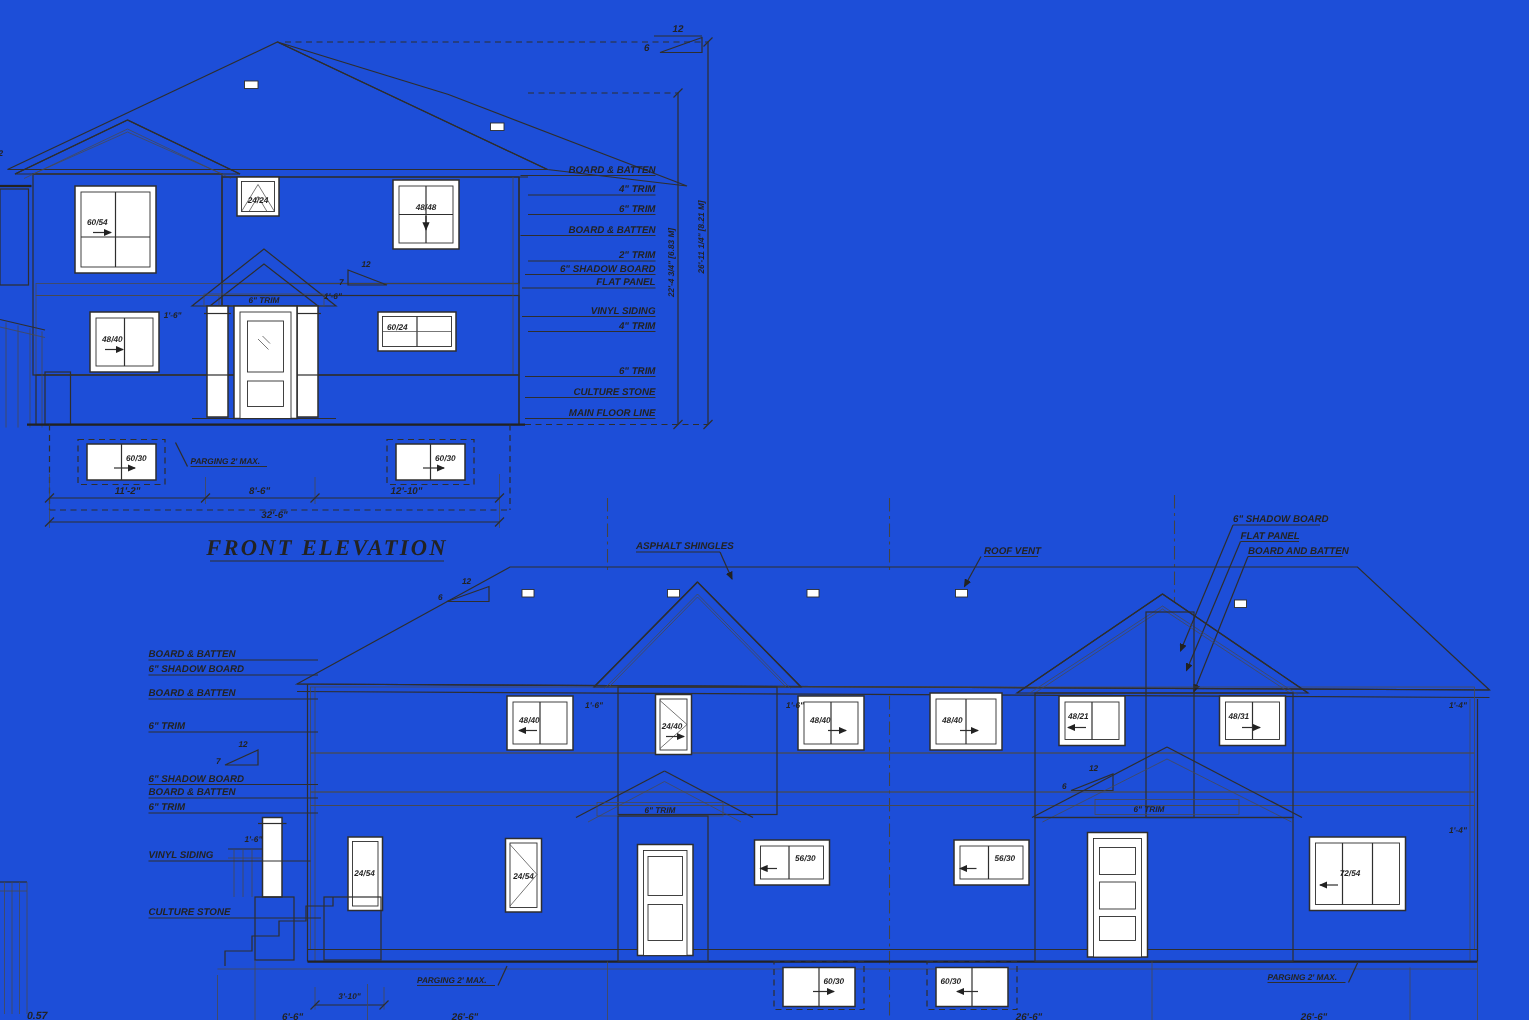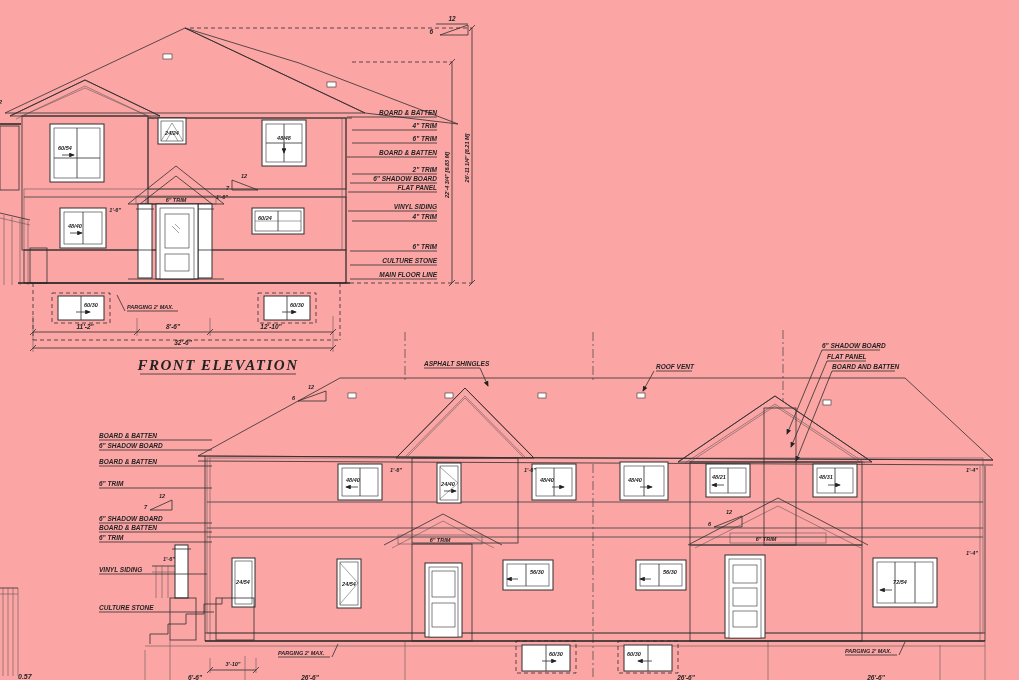--- a/index.html
+++ b/index.html
@@ -1,16 +1,16 @@
 <!DOCTYPE html>
 <html><head>
 <meta charset="utf-8">
 <style>
   html,body{margin:0;padding:0;background:#fcfcfb;overflow:hidden}
-  #page{position:relative;width:1019px;height:680px;background:#fca5a5}
+  #page{position:relative;width:1019px;height:680px;background:#1d4ed8}
   svg{position:absolute;left:0;top:0}
   text{fill:#232323}
   .t7{font:italic 700 7px "Liberation Sans",sans-serif}
   .t6{font:italic 700 6.5px "Liberation Sans",sans-serif}
   .t5{font:italic 700 5.5px "Liberation Sans",sans-serif}
   .ttl{font:italic 700 15px "Liberation Serif",serif;letter-spacing:1.5px}
   .ln{stroke:#2e2e2e;stroke-width:.8;fill:none}
   .lt{stroke:#4a4a4a;stroke-width:.5;fill:none}
   .lb{stroke:#222;stroke-width:1.5;fill:none}
   .dsh{stroke-dasharray:4 3}

